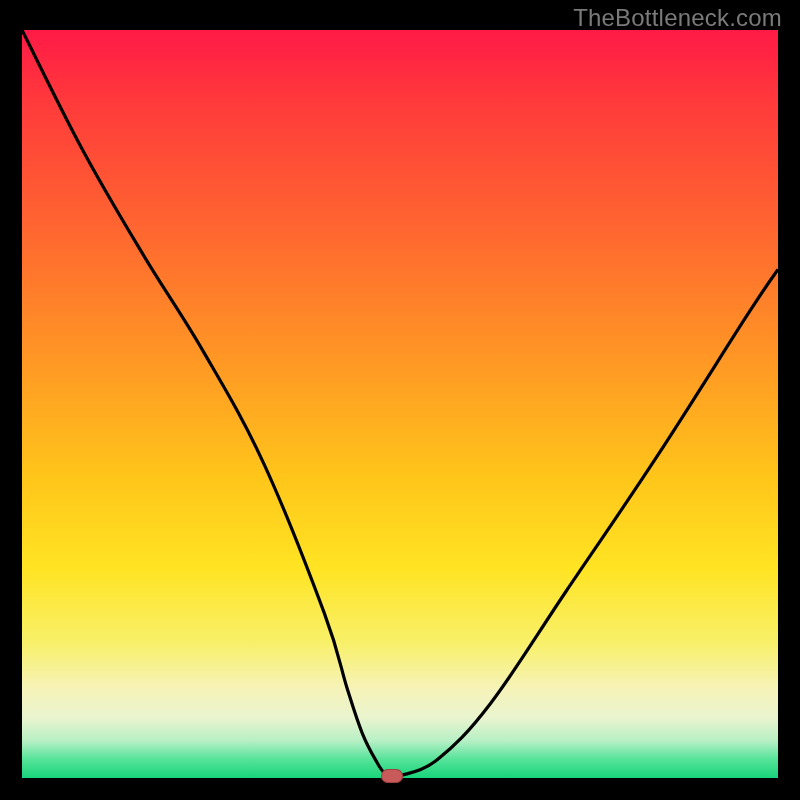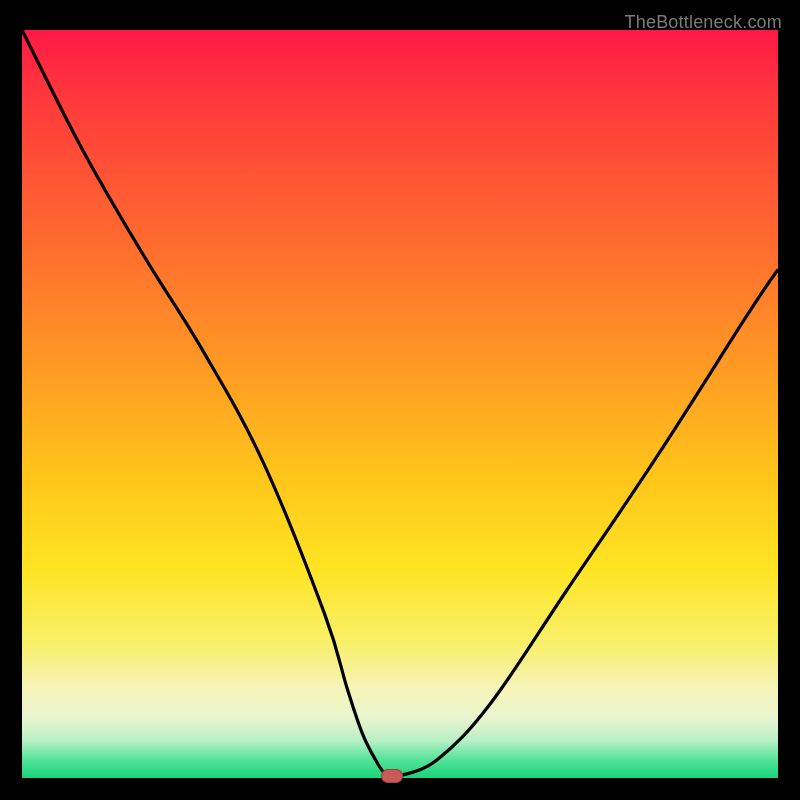--- a/index.html
+++ b/index.html
@@ -15,24 +15,23 @@
     position: absolute;
     left: 0; top: 0;
     width: 800px; height: 800px;
     background: #000;
   }
   .watermark {
     position: absolute;
     top: 4px;
     right: 18px;
     color: #7a7a7a;
-    font-size: 18px;
+    font-size: 24px;
     font-weight: 500;
     letter-spacing: 0.2px;
-    margin-top: 8px;
   }
   .plot {
     position: absolute;
     left: 22px;
     top: 30px;
     width: 756px;
     height: 748px;
   }
   .gradient-bg {
     position: absolute;

